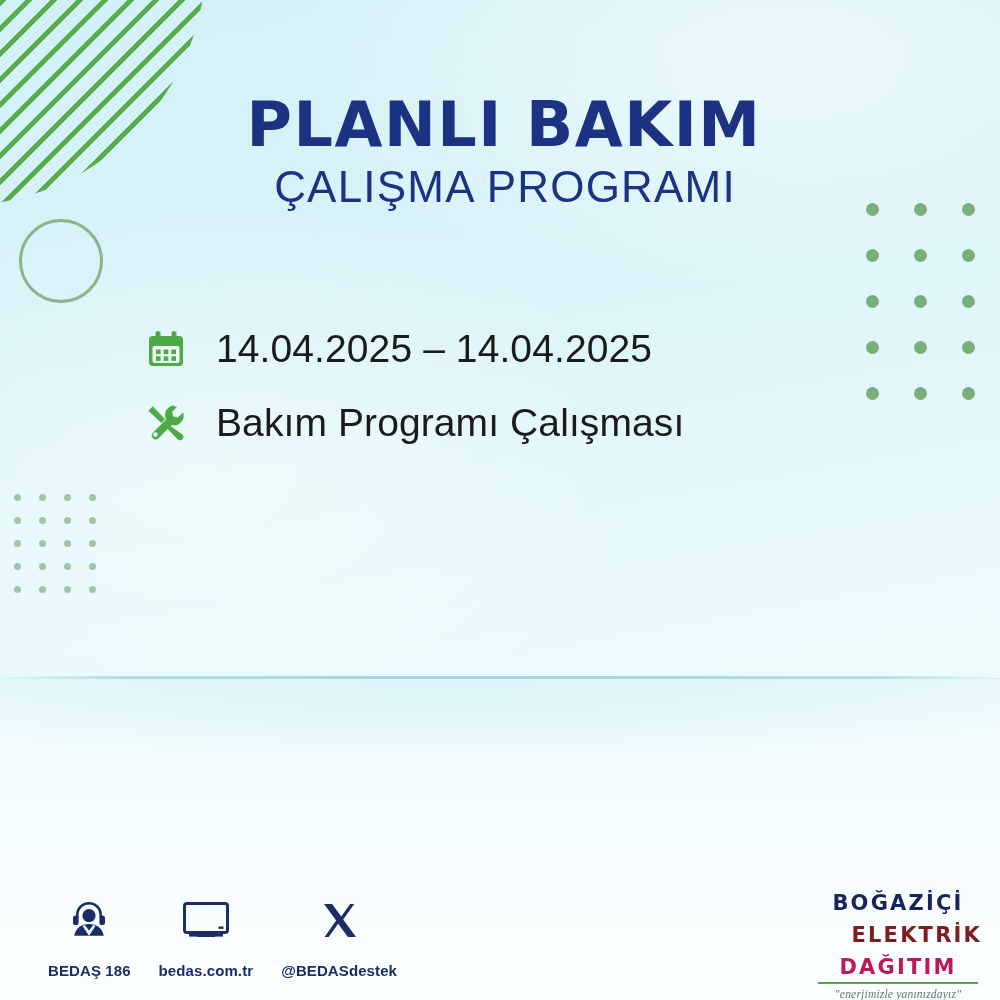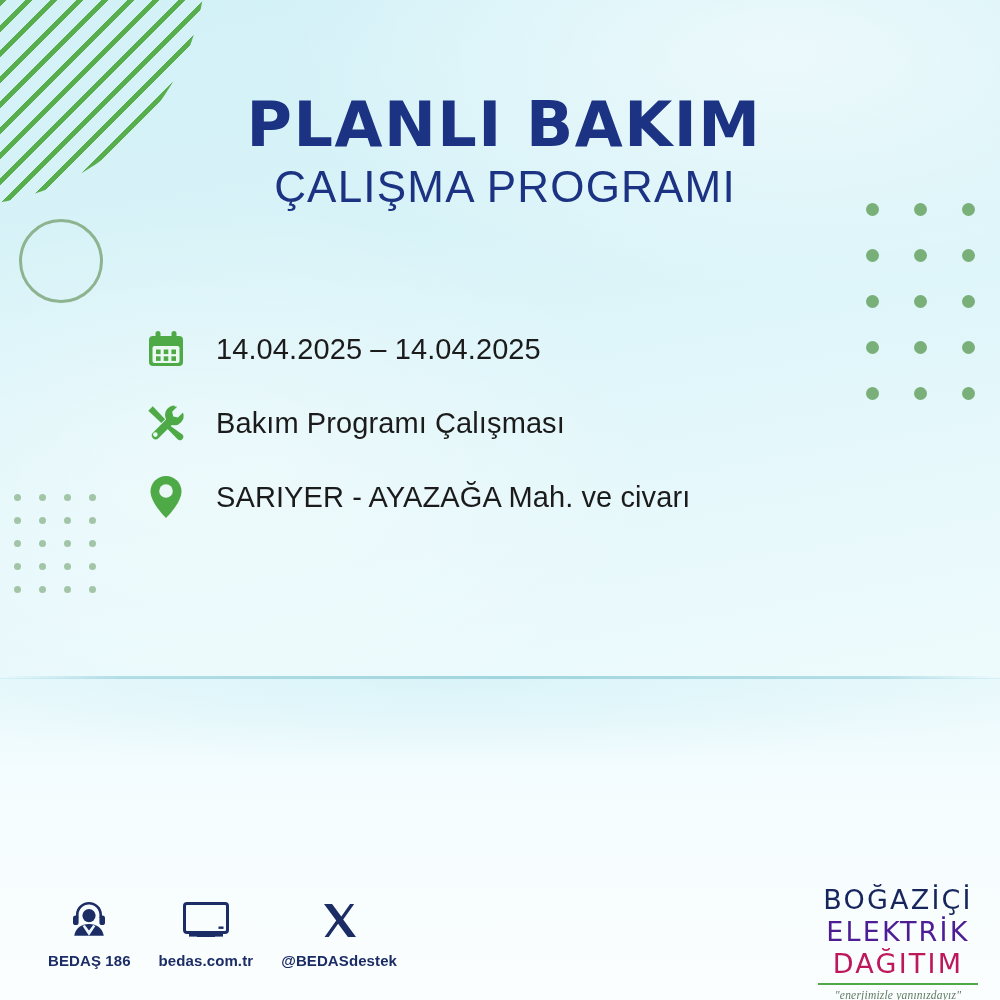--- a/index.html
+++ b/index.html
@@ -149,40 +149,41 @@
     width: 56px;
     min-width: 56px;
     height: 56px;
     display: flex;
     align-items: center;
     justify-content: center;
   }
   .info-icon svg { display: block; }
   .info-text {
     font-family: "Liberation Sans", sans-serif;
-    font-size: 29px;
+    font-size: 39px;
     font-weight: 400;
     color: #1b1b1b;
     letter-spacing: 0.1px;
     padding-left: 22px;
     white-space: nowrap;
   }
 
   
   .footer-contacts {
     position: absolute;
     left: 48px; top: 896px;
     display: flex;
     align-items: flex-start;
   }
   .contact-item {
     display: flex;
     flex-direction: column;
     align-items: center;
     margin-right: 28px;
+    gap: 10px;
   }
   .contact-icon {
     height: 48px;
     display: flex;
     align-items: flex-end;
     justify-content: center;
   }
   .contact-label {
     margin-top: 8px;
     font-family: "Liberation Sans", sans-serif;
@@ -195,27 +196,28 @@
 
   
   .brand-logo {
     position: absolute;
     right: 18px; top: 884px;
     width: 168px;
     text-align: center;
   }
   .brand-line {
     font-family: "DejaVu Sans", sans-serif;
-    font-weight: 400;
-    font-size: 27px;
+    font-weight: 700;
+    font-size: 21px;
     letter-spacing: 2.2px;
     line-height: 1.18;
+    margin-top: 7px;
   }
   .brand-line-1 { color: #16265c; }
-  .brand-line-2 { color: #4c1d95; }
+  .brand-line-2 { color: #7f1d1d; text-align: right; }
   .brand-line-3 { color: #be185d; }
   .brand-rule {
     height: 2px;
     background: #4eaa46;
     margin: 3px 4px 4px 4px;
   }
   .brand-tagline {
     font-family: "Liberation Serif", serif;
     font-style: italic;
     font-size: 11.5px;
@@ -311,29 +313,20 @@
           <g fill="#4eaa46">
             <path d="M30.5 3.5 a9.5 9.5 0 0 0 -8.4 13.9 L8.6 30.9 a4 4 0 0 0 5.6 5.6 L27.7 23 A9.5 9.5 0 0 0 39 10.5 l-5.1 5.1 -4.6 -1.2 -1.2 -4.6 5.1 -5.1 a9.6 9.6 0 0 0 -2.7 -0.2 z M11.4 30.3 a2.3 2.3 0 1 1 0 4.6 a2.3 2.3 0 0 1 0 -4.6 z"></path>
             <path d="M8.8 4.3 L4.3 8.8 L17.3 21.1 L21.1 17.3 Z"></path>
             <path d="M24.8 22.8 L22.1 25.5 L33.6 37.3 a3.4 3.4 0 0 0 4.8 -4.8 Z"></path>
           </g>
         </svg>
       </span>
       <span class="info-text">Bakım Programı Çalışması</span>
     </div>
 
-    <div class="info-row">
-      <span class="info-icon">
-        <svg width="42" height="46" viewBox="0 0 42 46">
-          <path d="M21 2 C12.4 2 5.5 8.9 5.5 17.5 C5.5 28.8 21 44 21 44 C21 44 36.5 28.8 36.5 17.5 C36.5 8.9 29.6 2 21 2 Z" fill="#4eaa46"></path>
-          <circle cx="21" cy="17" r="6.8" fill="#e9f8f7"></circle>
-        </svg>
-      </span>
-      <span class="info-text">SARIYER - AYAZAĞA Mah. ve civarı</span>
-    </div>
 
   </div>
 
   <div class="footer-contacts">
 
     <div class="contact-item">
       <span class="contact-icon">
         <svg width="46" height="46" viewBox="0 0 46 46">
           <g fill="#1c2d66">
             <path d="M23 4 C15.8 4 10 9.6 10 16.6 v3.2 h2.6 v-3.2 C12.6 11 17.3 6.5 23 6.5 s10.4 4.5 10.4 10.1 v3.2 H36 v-3.2 C36 9.6 30.2 4 23 4 z"></path>

